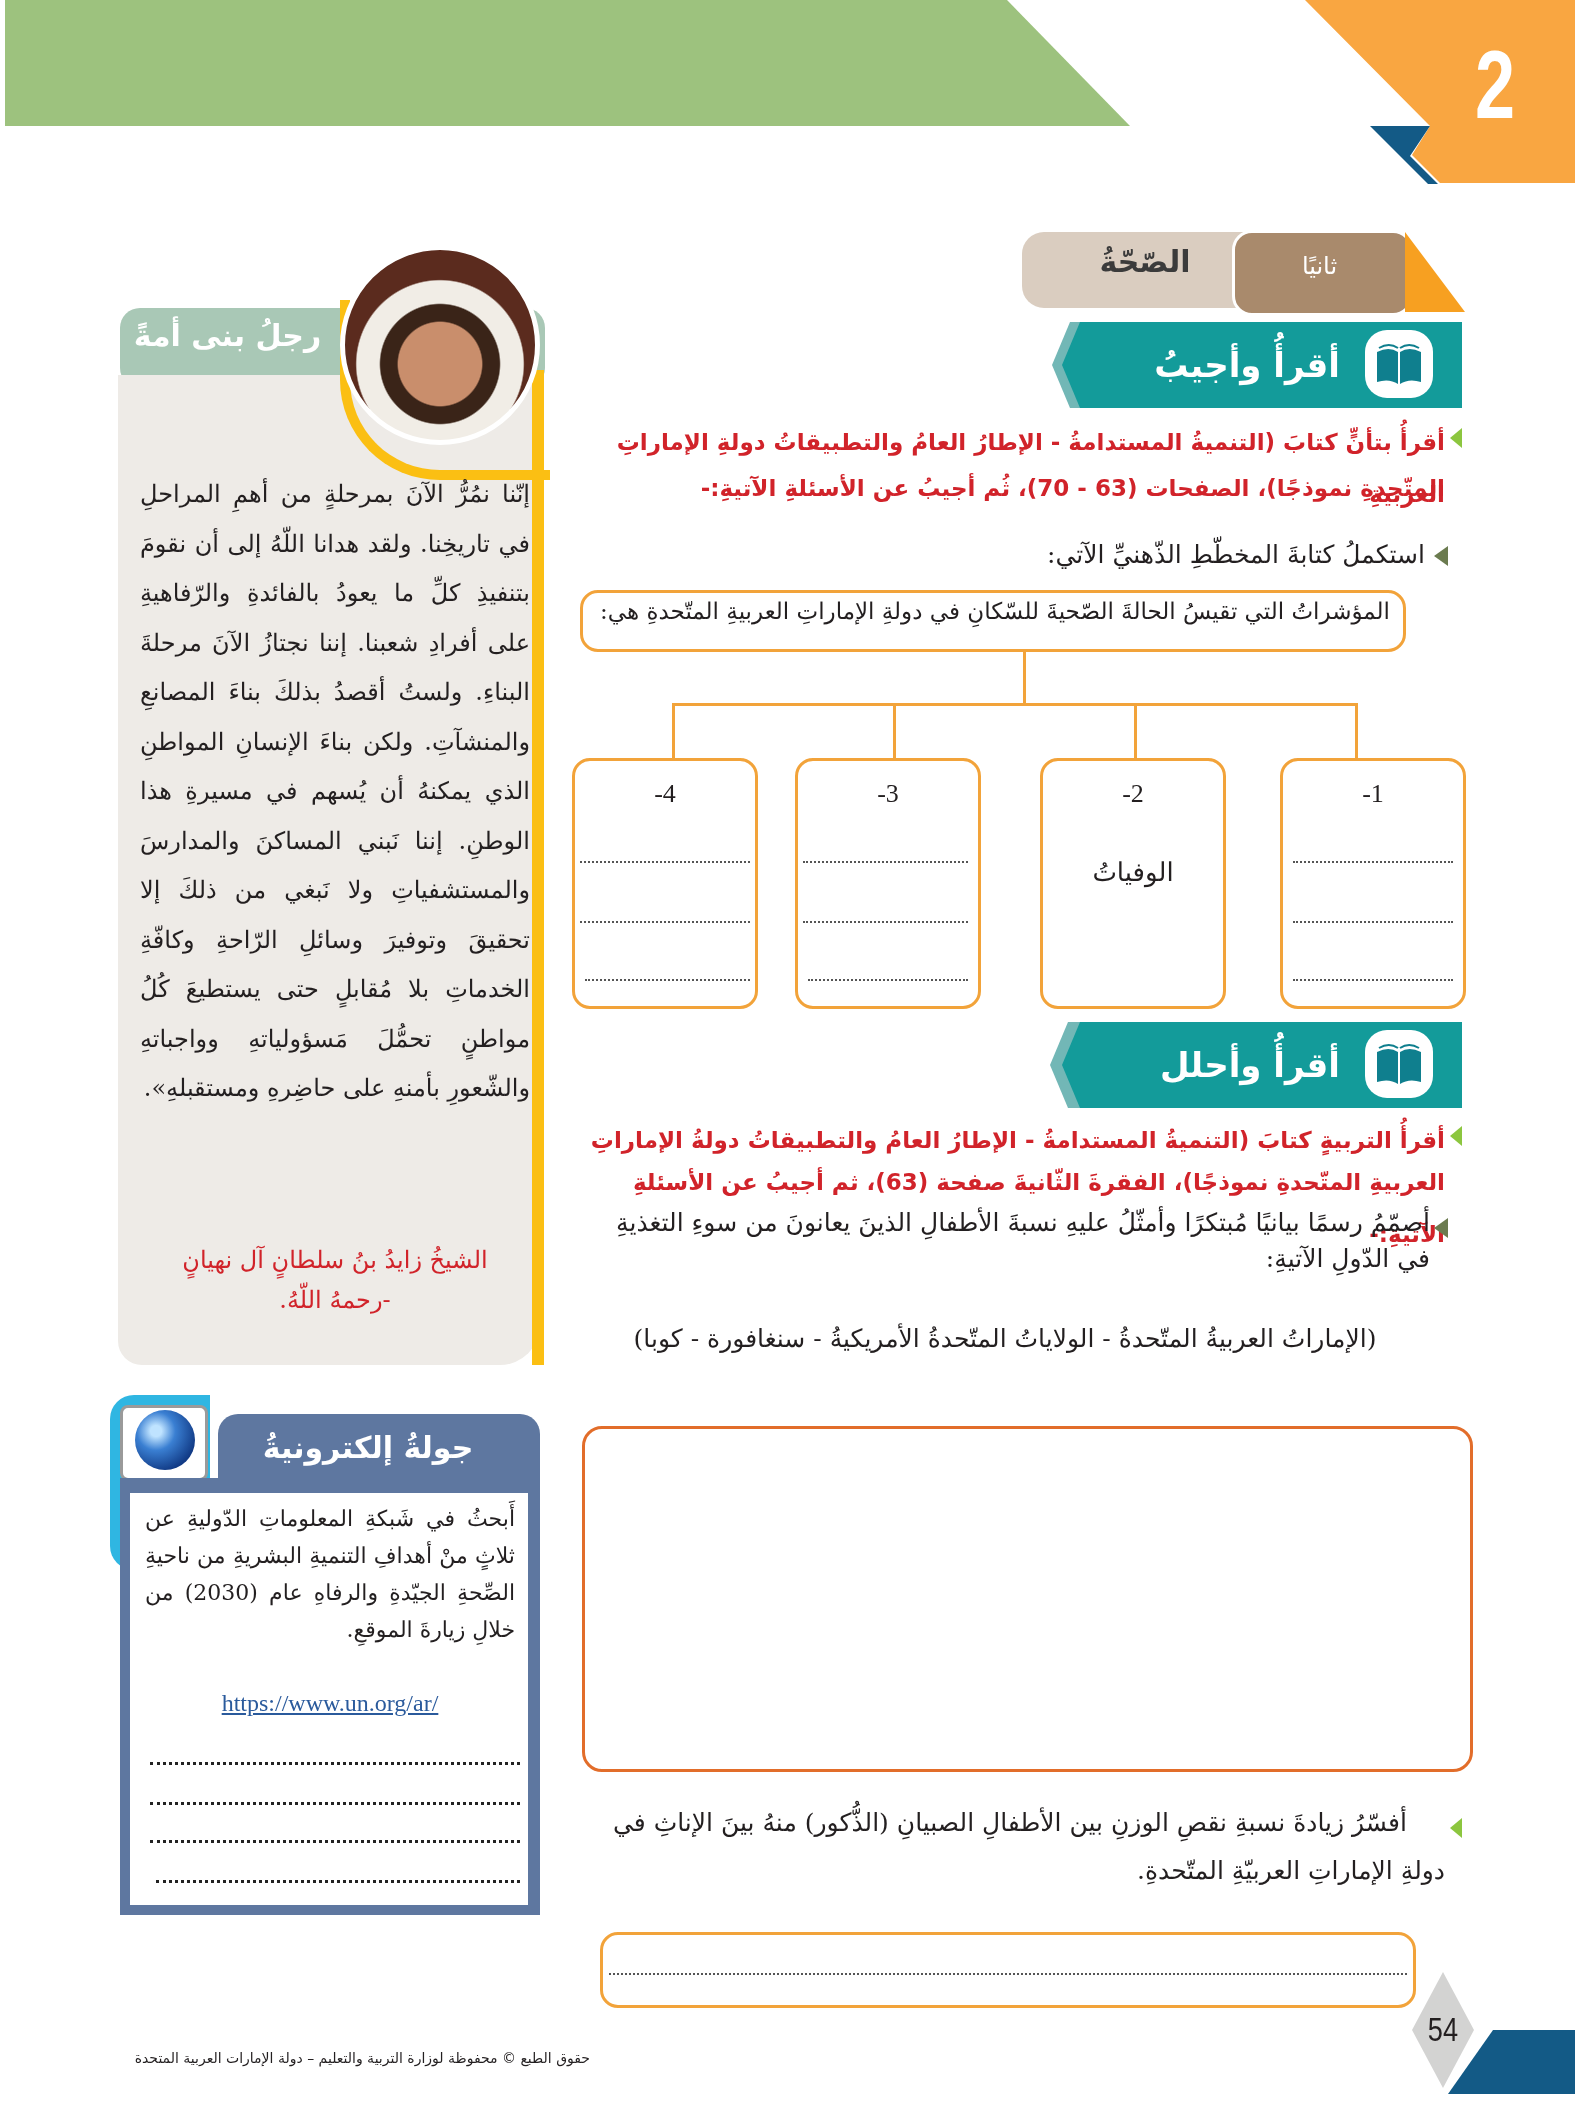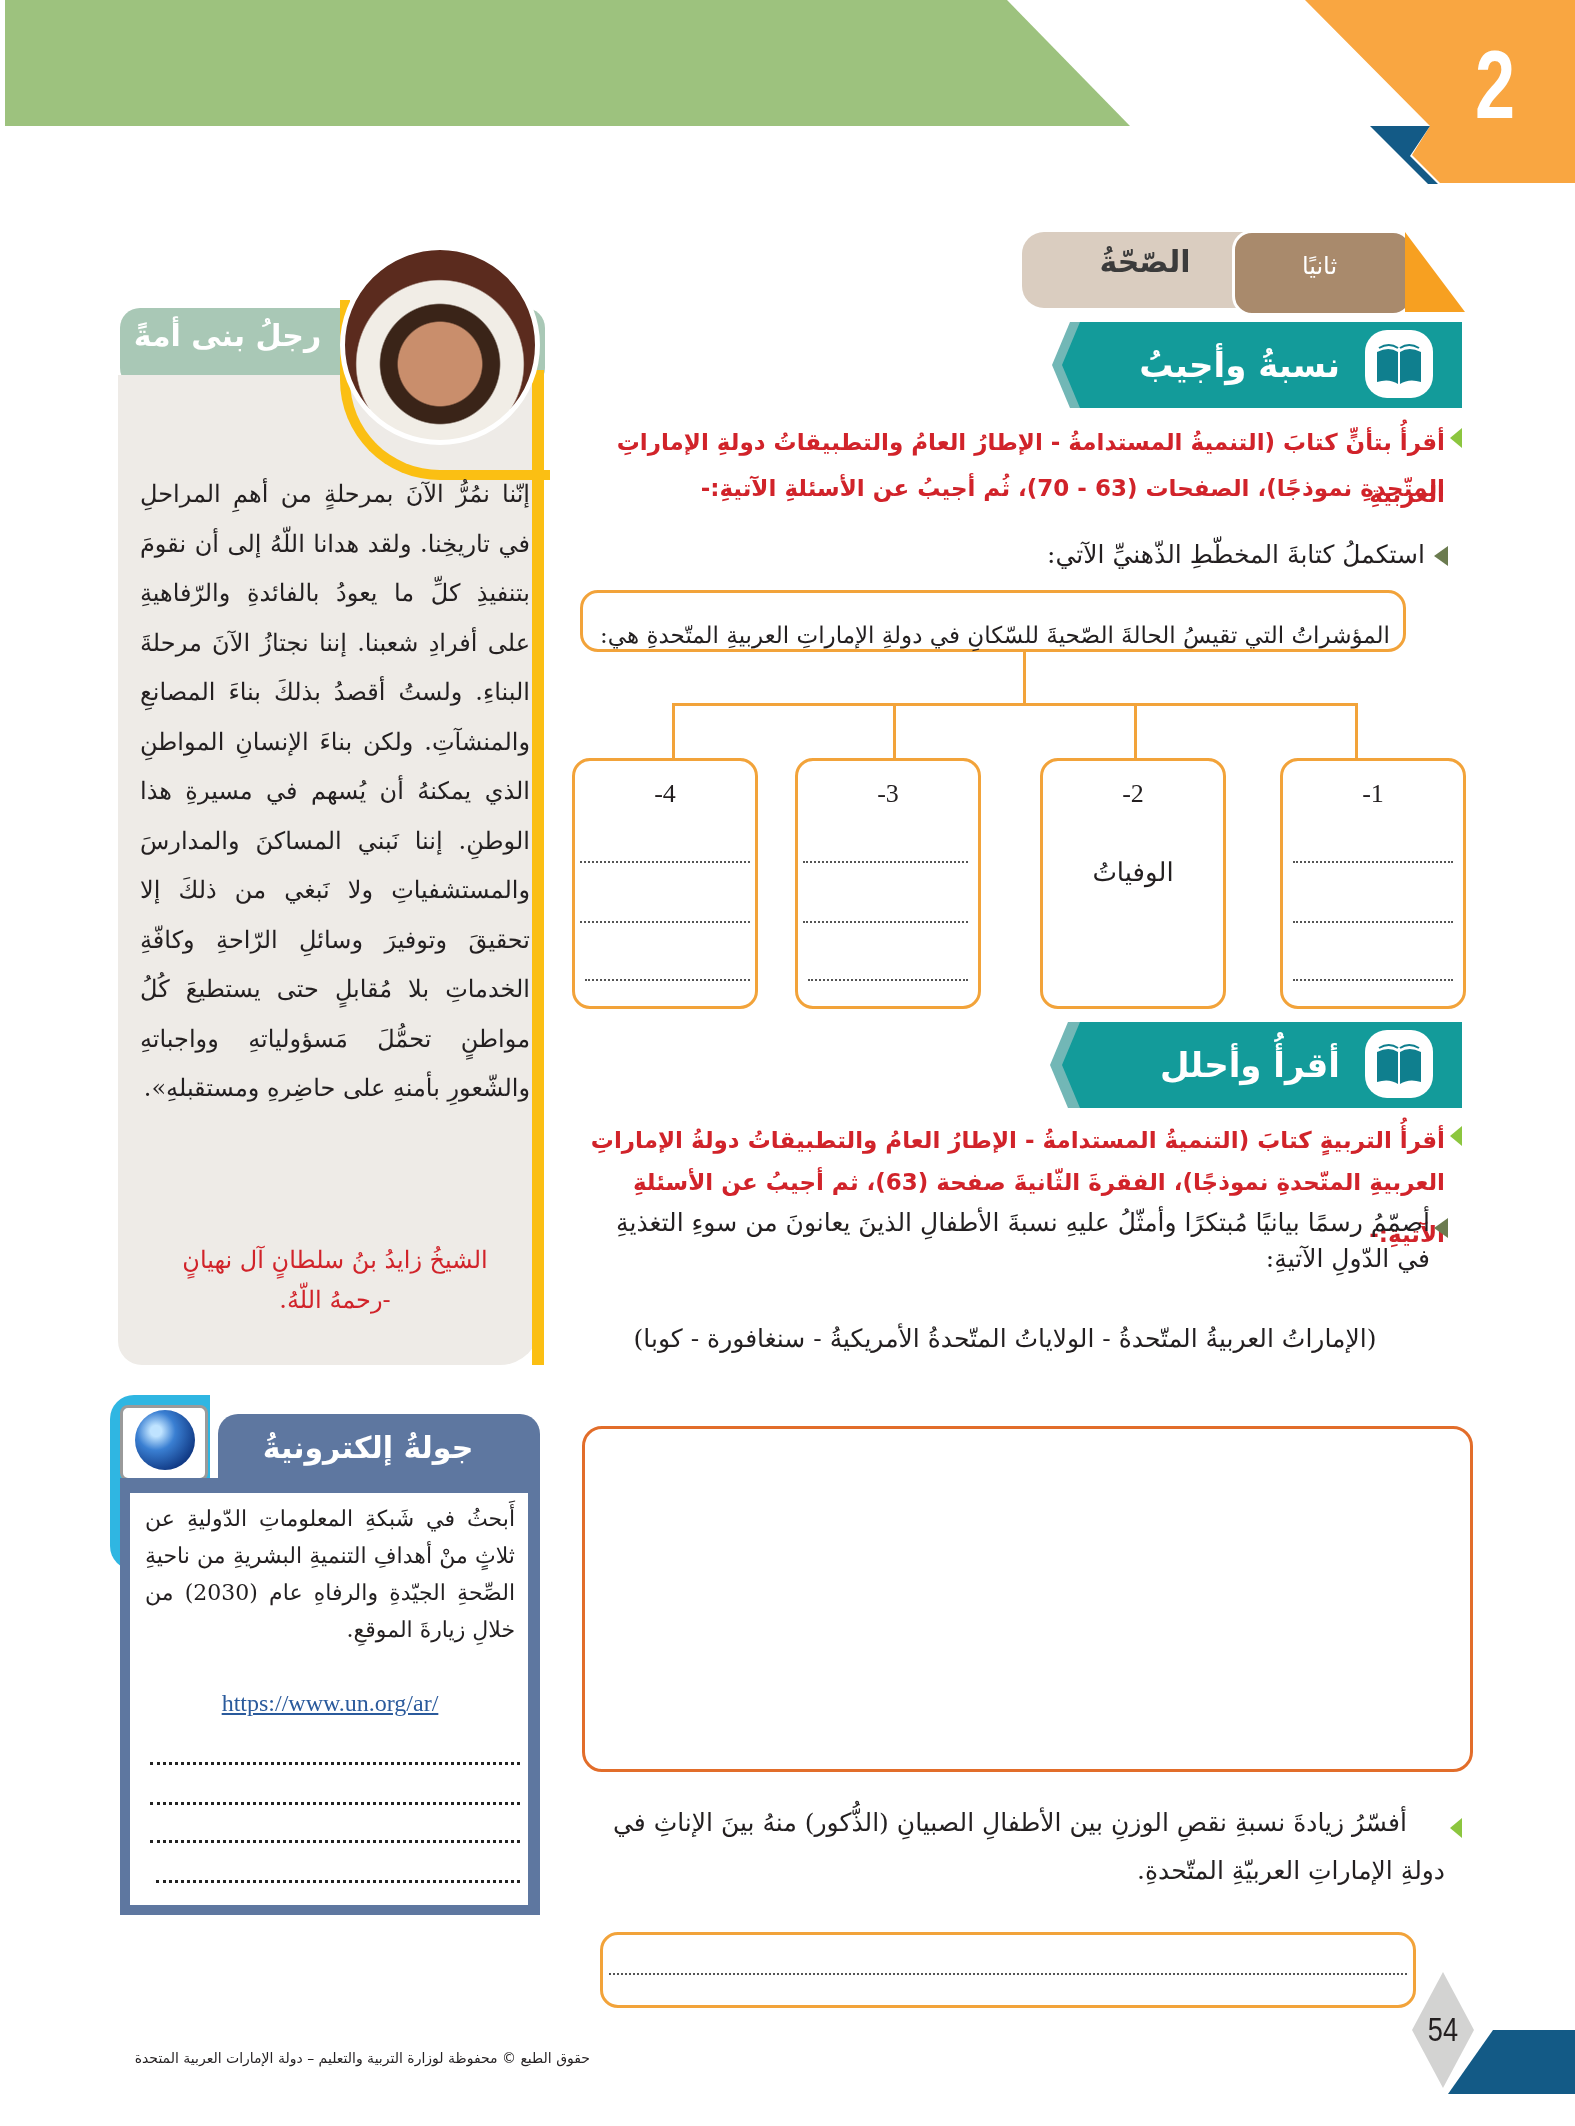--- a/index.html
+++ b/index.html
@@ -39,21 +39,21 @@
   .book-icon svg { width:68px; height:68px; }
 
   
   .red-text { color:#d1232a; font-weight:bold; font-size:23px; line-height:52px; }
   .black-text { color:#231f20; font-family:"DejaVu Serif", serif; font-size:25px; line-height:34px; }
   .bullet-green { width:0; height:0; border-top:10px solid transparent; border-bottom:10px solid transparent; border-right:12px solid #8cc63f; }
   .bullet-olive { width:0; height:0; border-top:10px solid transparent; border-bottom:10px solid transparent; border-right:14px solid #6b7b4f; }
 
   
   #mindmap-root { left:580px; top:590px; width:820px; height:56px; border:3px solid #f2a33a; border-radius:18px; }
-  #mindmap-root-text { left:590px; top:598px; width:800px; text-align:right; font-family:"DejaVu Serif", serif; font-size:23px;margin-top:24px; }
+  #mindmap-root-text { left:590px; top:598px; width:800px; text-align:right; font-family:"DejaVu Serif", serif; font-size:23px; }
   .connector { background:#f2a33a; }
   .mm-box { top:758px; width:180px; height:245px; border:3px solid #f2a33a; border-radius:18px; }
   .mm-num { font-family:"Liberation Serif", serif; font-size:26px; text-align:center; width:100%; top:18px; }
   .dotline { border-bottom:2px dotted #555; height:0; }
   .mm-fill { font-family:"DejaVu Serif", serif; font-size:26px; text-align:center; width:100%; top:96px; }
 
   
   #chart-box { left:582px; top:1426px; width:885px; height:340px; border:3px solid #e26d2a; border-radius:20px; border-bottom:3px solid #e26d2a; }
   #answer-box { left:600px; top:1932px; width:810px; height:70px; border:3px solid #f2a33a; border-radius:18px; }
 
@@ -98,21 +98,21 @@
 <div id="chapter-number" class="abs">2</div>
 
 <div id="section-tab" class="abs"></div>
 <div id="section-title" class="abs rtl">الصّحّةُ</div>
 <div id="section-badge" class="abs"></div>
 <div id="section-badge-label" class="abs rtl">ثانيًا</div>
 <div id="section-arrow" class="abs"></div>
 
 <div class="abs teal-shadow" style="left:1052px; top:322px; width:410px;"></div>
 <div class="abs teal-header" style="left:1062px; top:322px; width:400px;"></div>
-<div class="abs teal-title rtl" style="left:1090px; top:322px; width:250px; text-align:right;">نسبةُ وأجيبُ</div>
+<div class="abs teal-title rtl" style="left:1090px; top:322px; width:250px; text-align:right;">أقرأُ وأجيبُ</div>
 <div class="abs book-icon" style="left:1365px; top:330px;">
   <svg viewBox="0 0 68 68">
       <path d="M12 22 Q24 16 33 22 L33 54 Q24 48 12 52 Z" fill="#0f7f8e"></path>
       <path d="M56 22 Q44 16 35 22 L35 54 Q44 48 56 52 Z" fill="#0f7f8e"></path>
       <path d="M14 18 Q24 12 33 18 M54 18 Q44 12 35 18" stroke="#0f7f8e" stroke-width="2" fill="none"></path>
     </svg>
 </div>
 
 <div class="abs bullet-green" style="left:1450px; top:428px;"></div>
 <div class="abs red-text rtl" style="left:575px; top:416px; width:870px; text-align:right;">أقرأُ بتأنٍّ كتابَ (التنميةُ المستدامةُ - الإطارُ العامُ والتطبيقاتُ دولةِ الإماراتِ العربيةِ</div>

